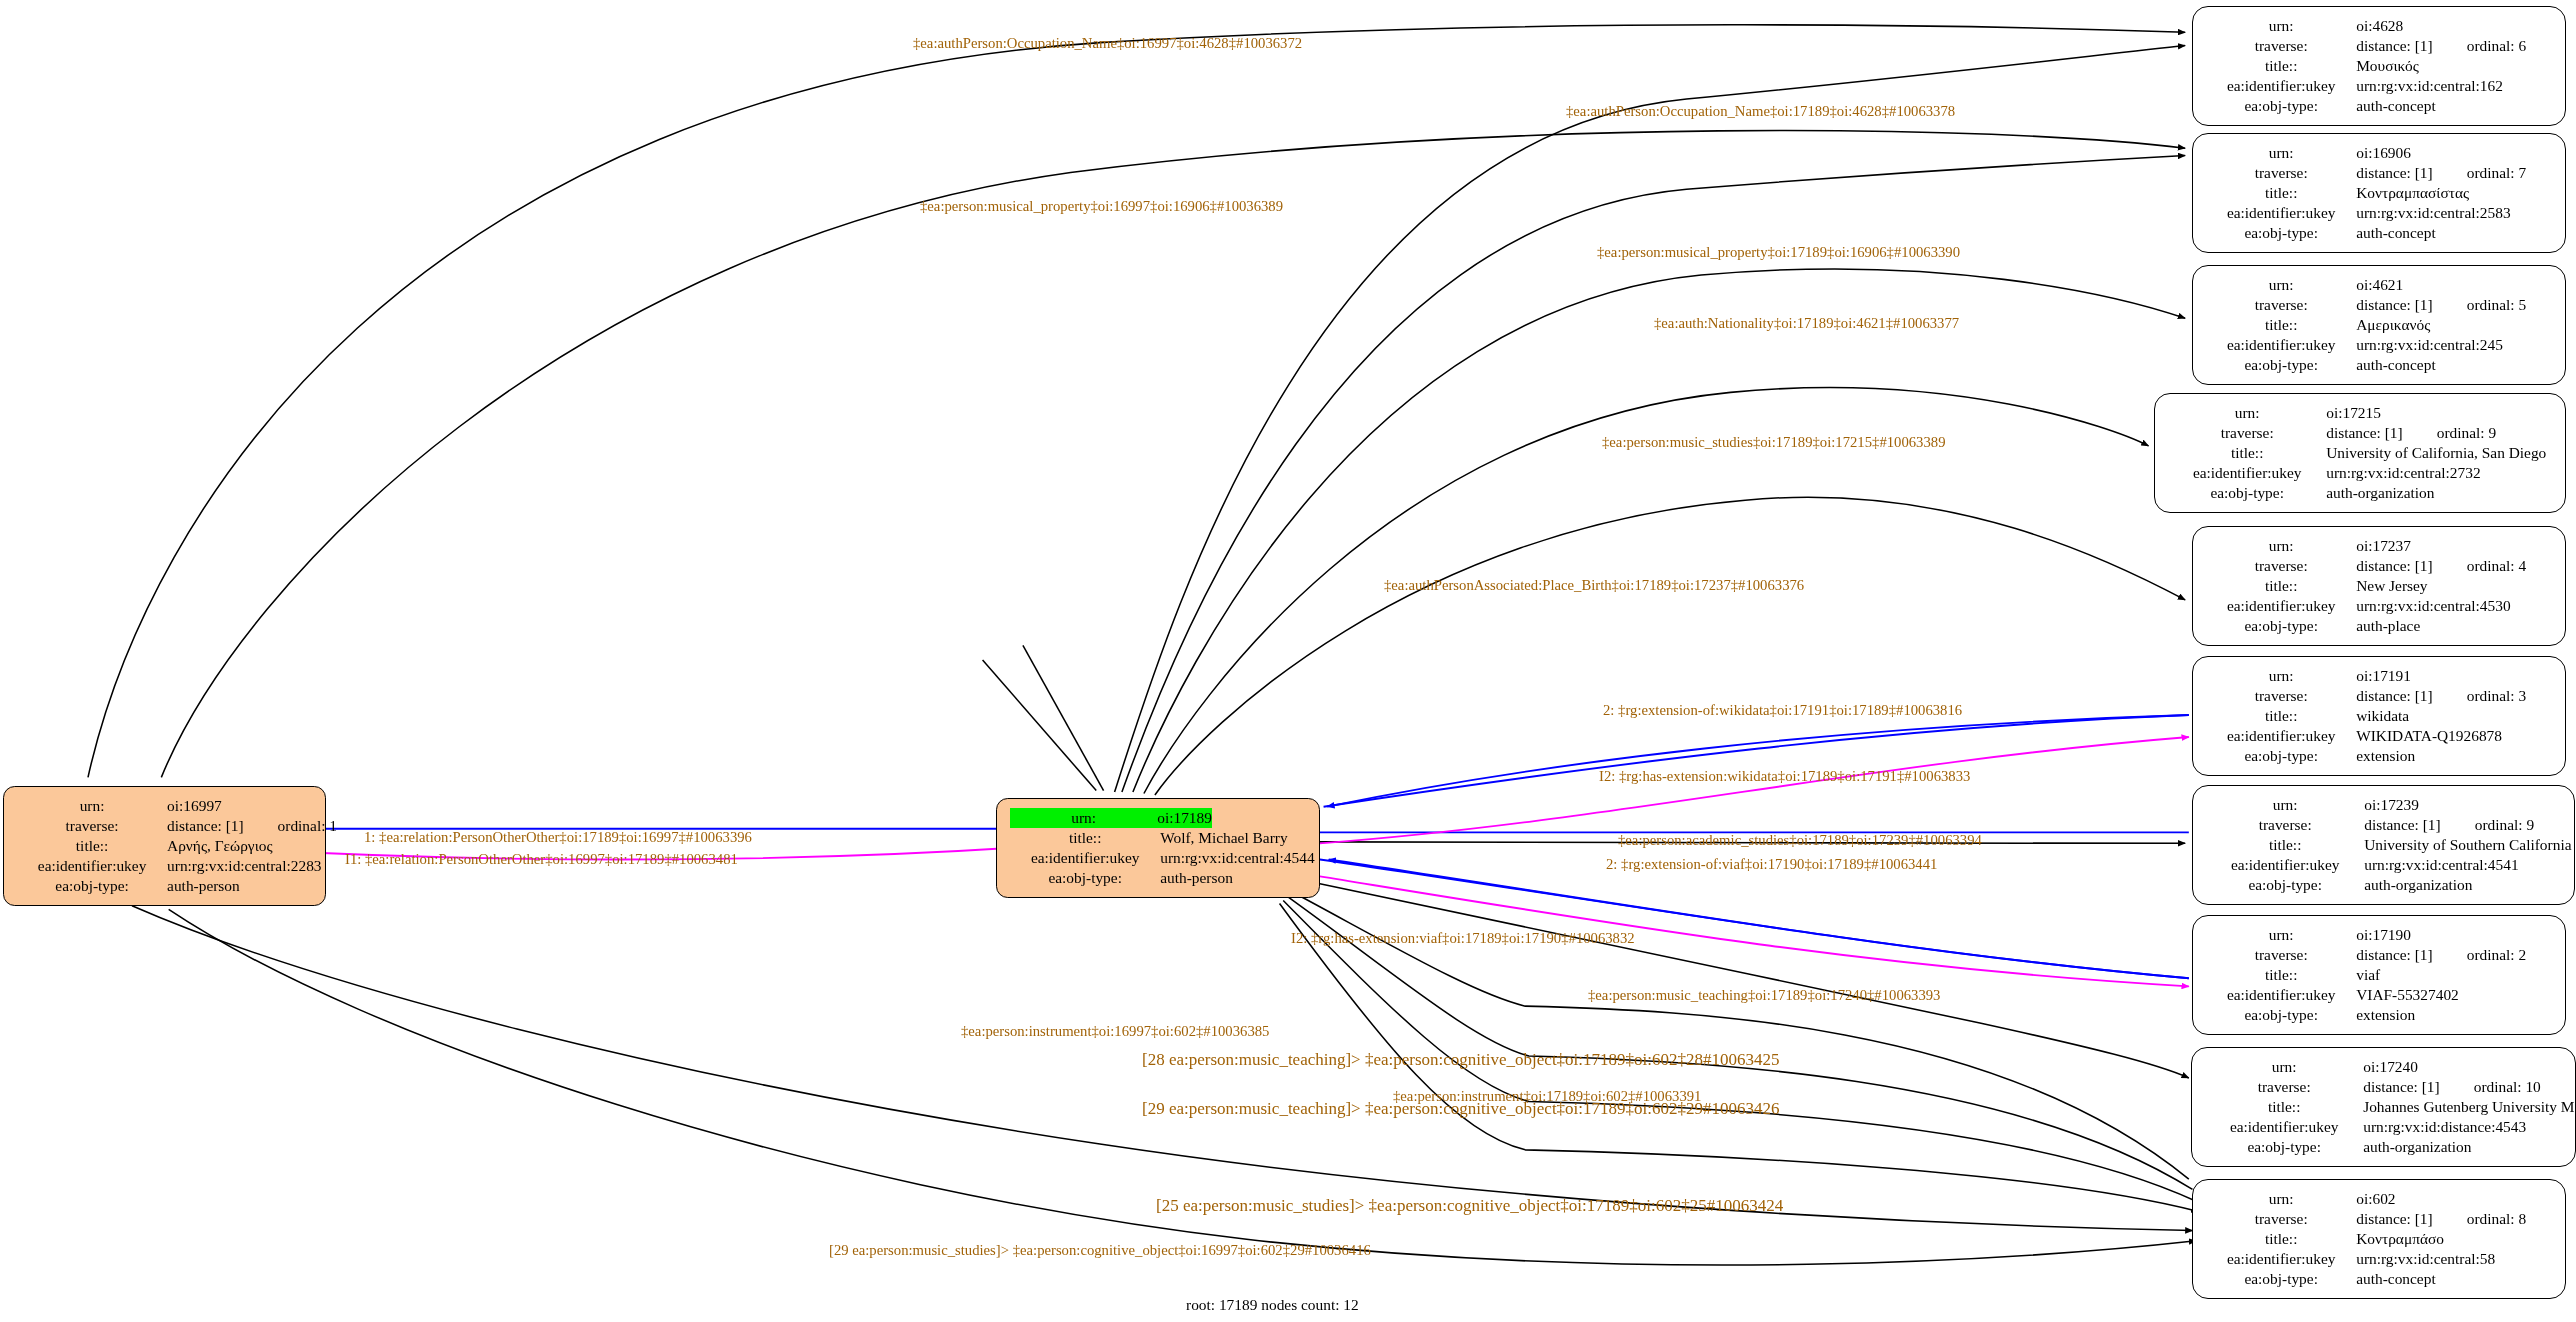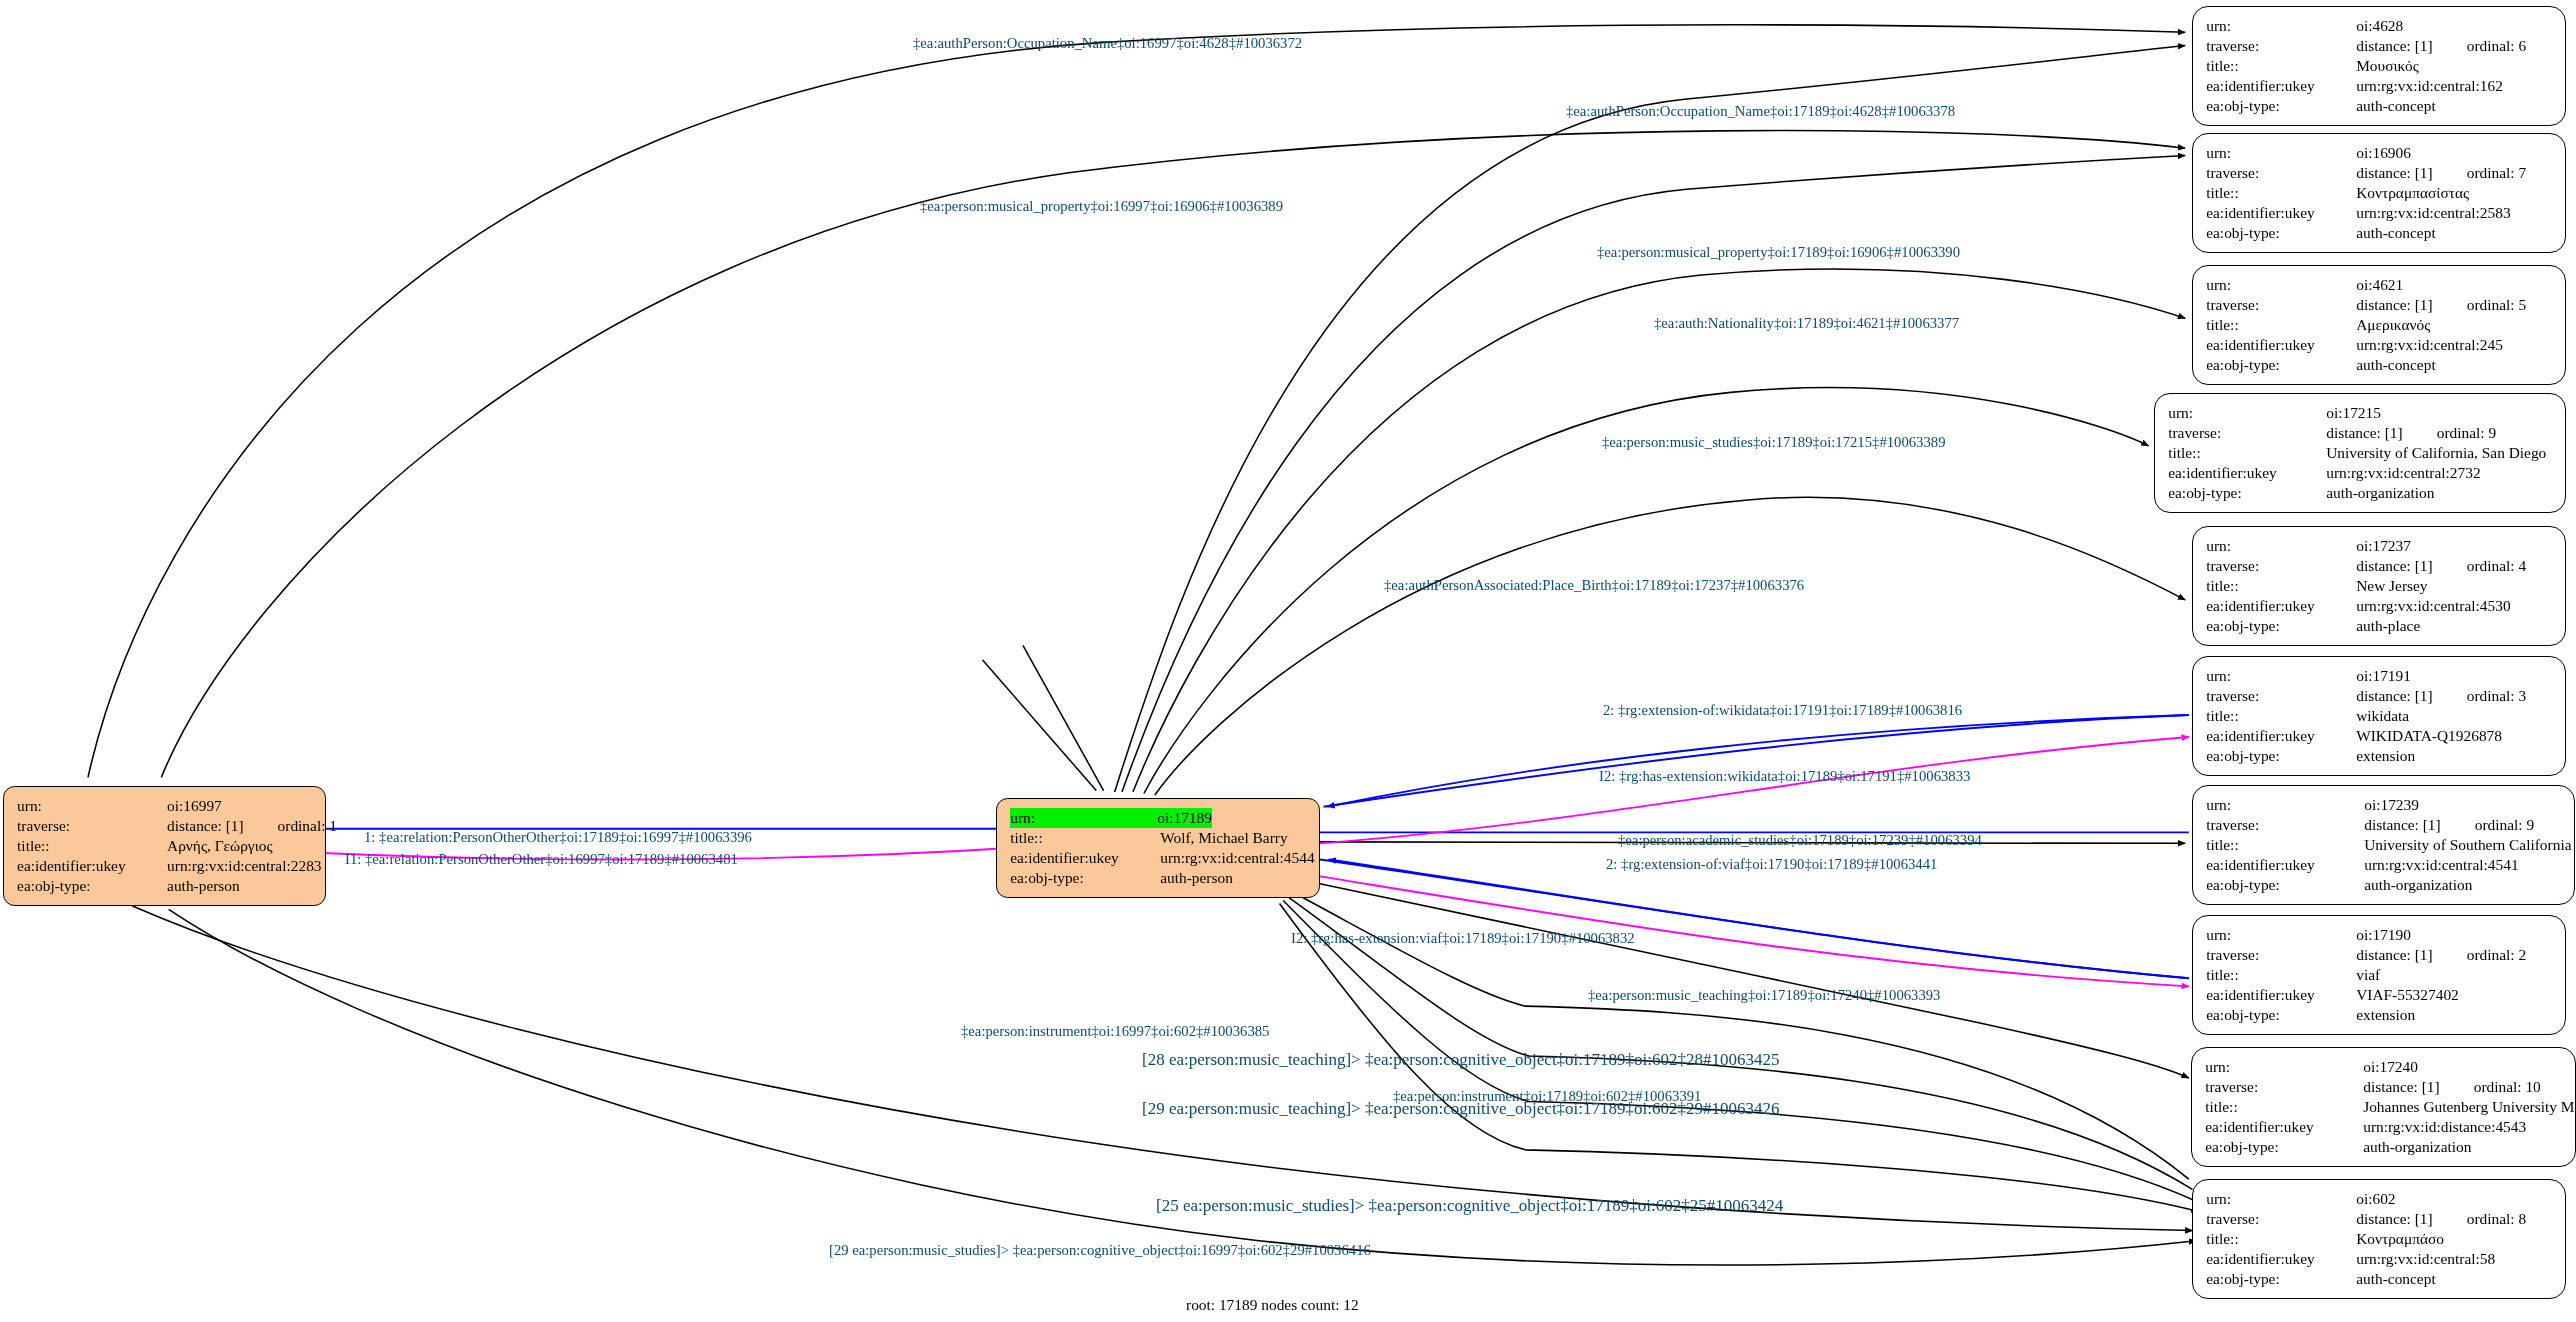--- a/index.html
+++ b/index.html
@@ -16,20 +16,21 @@
   .node{
     position:absolute;
     box-sizing:border-box;
     border:1.5px solid #000;
     border-radius:16px;
     background:#ffffff;
     padding:8.8px 11.7px 8.8px 13.2px;
     font-size:15.4px;
     line-height:1.30;
     white-space:nowrap;
+    text-align:center;
   }
   .node.person{
     background:#fbc89a;
     border-radius:11.7px;
   }
   .node .row{display:flex;align-items:baseline;}
   .node .k{display:inline-block;width:150px;flex:0 0 150px;}
   .node .v{display:inline-block;}
   .node .v .sub{display:inline-block;}
   .node .v .ord{display:inline-block;margin-left:34px;}
@@ -38,21 +39,21 @@
   
   .node .row.hl .k,
   .node .row.hl .v{background:#00f000;}
   .node .row.hl .k{width:147px;flex:0 0 147px;}
 
   
   .elabel{
     position:absolute;
     font-size:14.7px;
     white-space:nowrap;
-    color:#0c4a6e;
+    color:#a16207;
     background:transparent;
   }
   .elabel.sm{font-size:17px;}
   .footer{
     position:absolute;
     font-size:15.4px;
     white-space:nowrap;
   }
 </style>
 </head>

